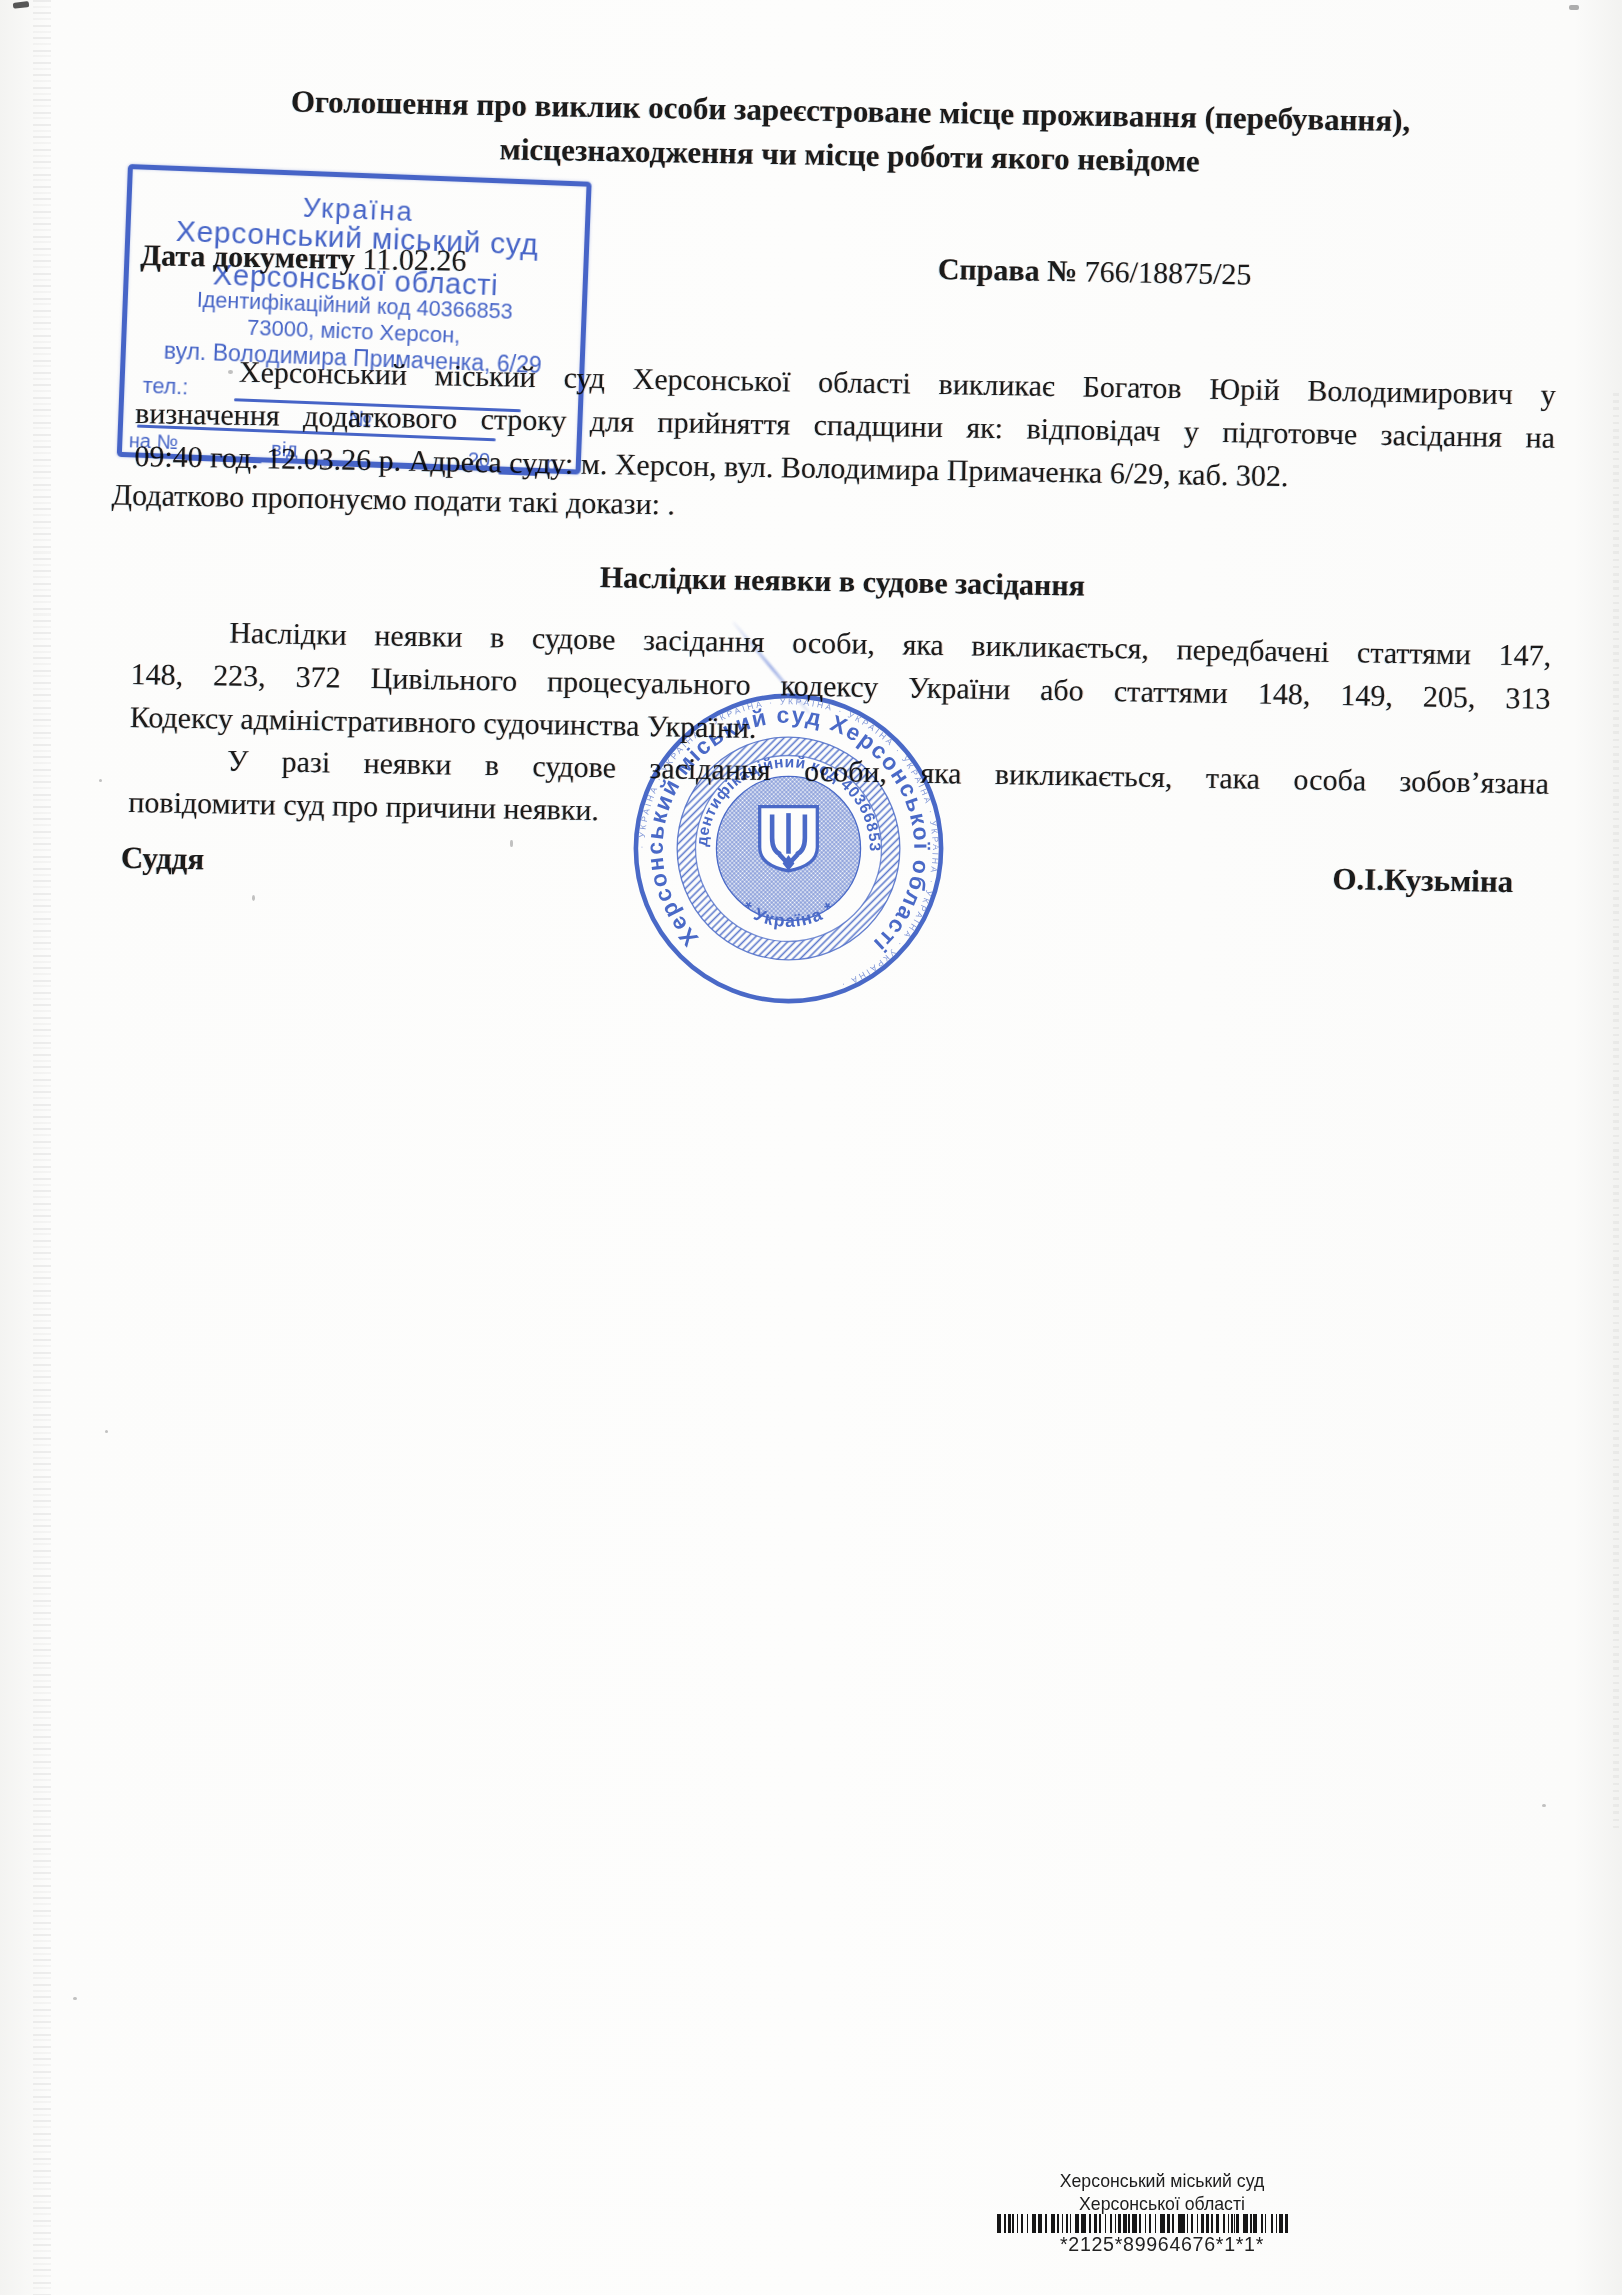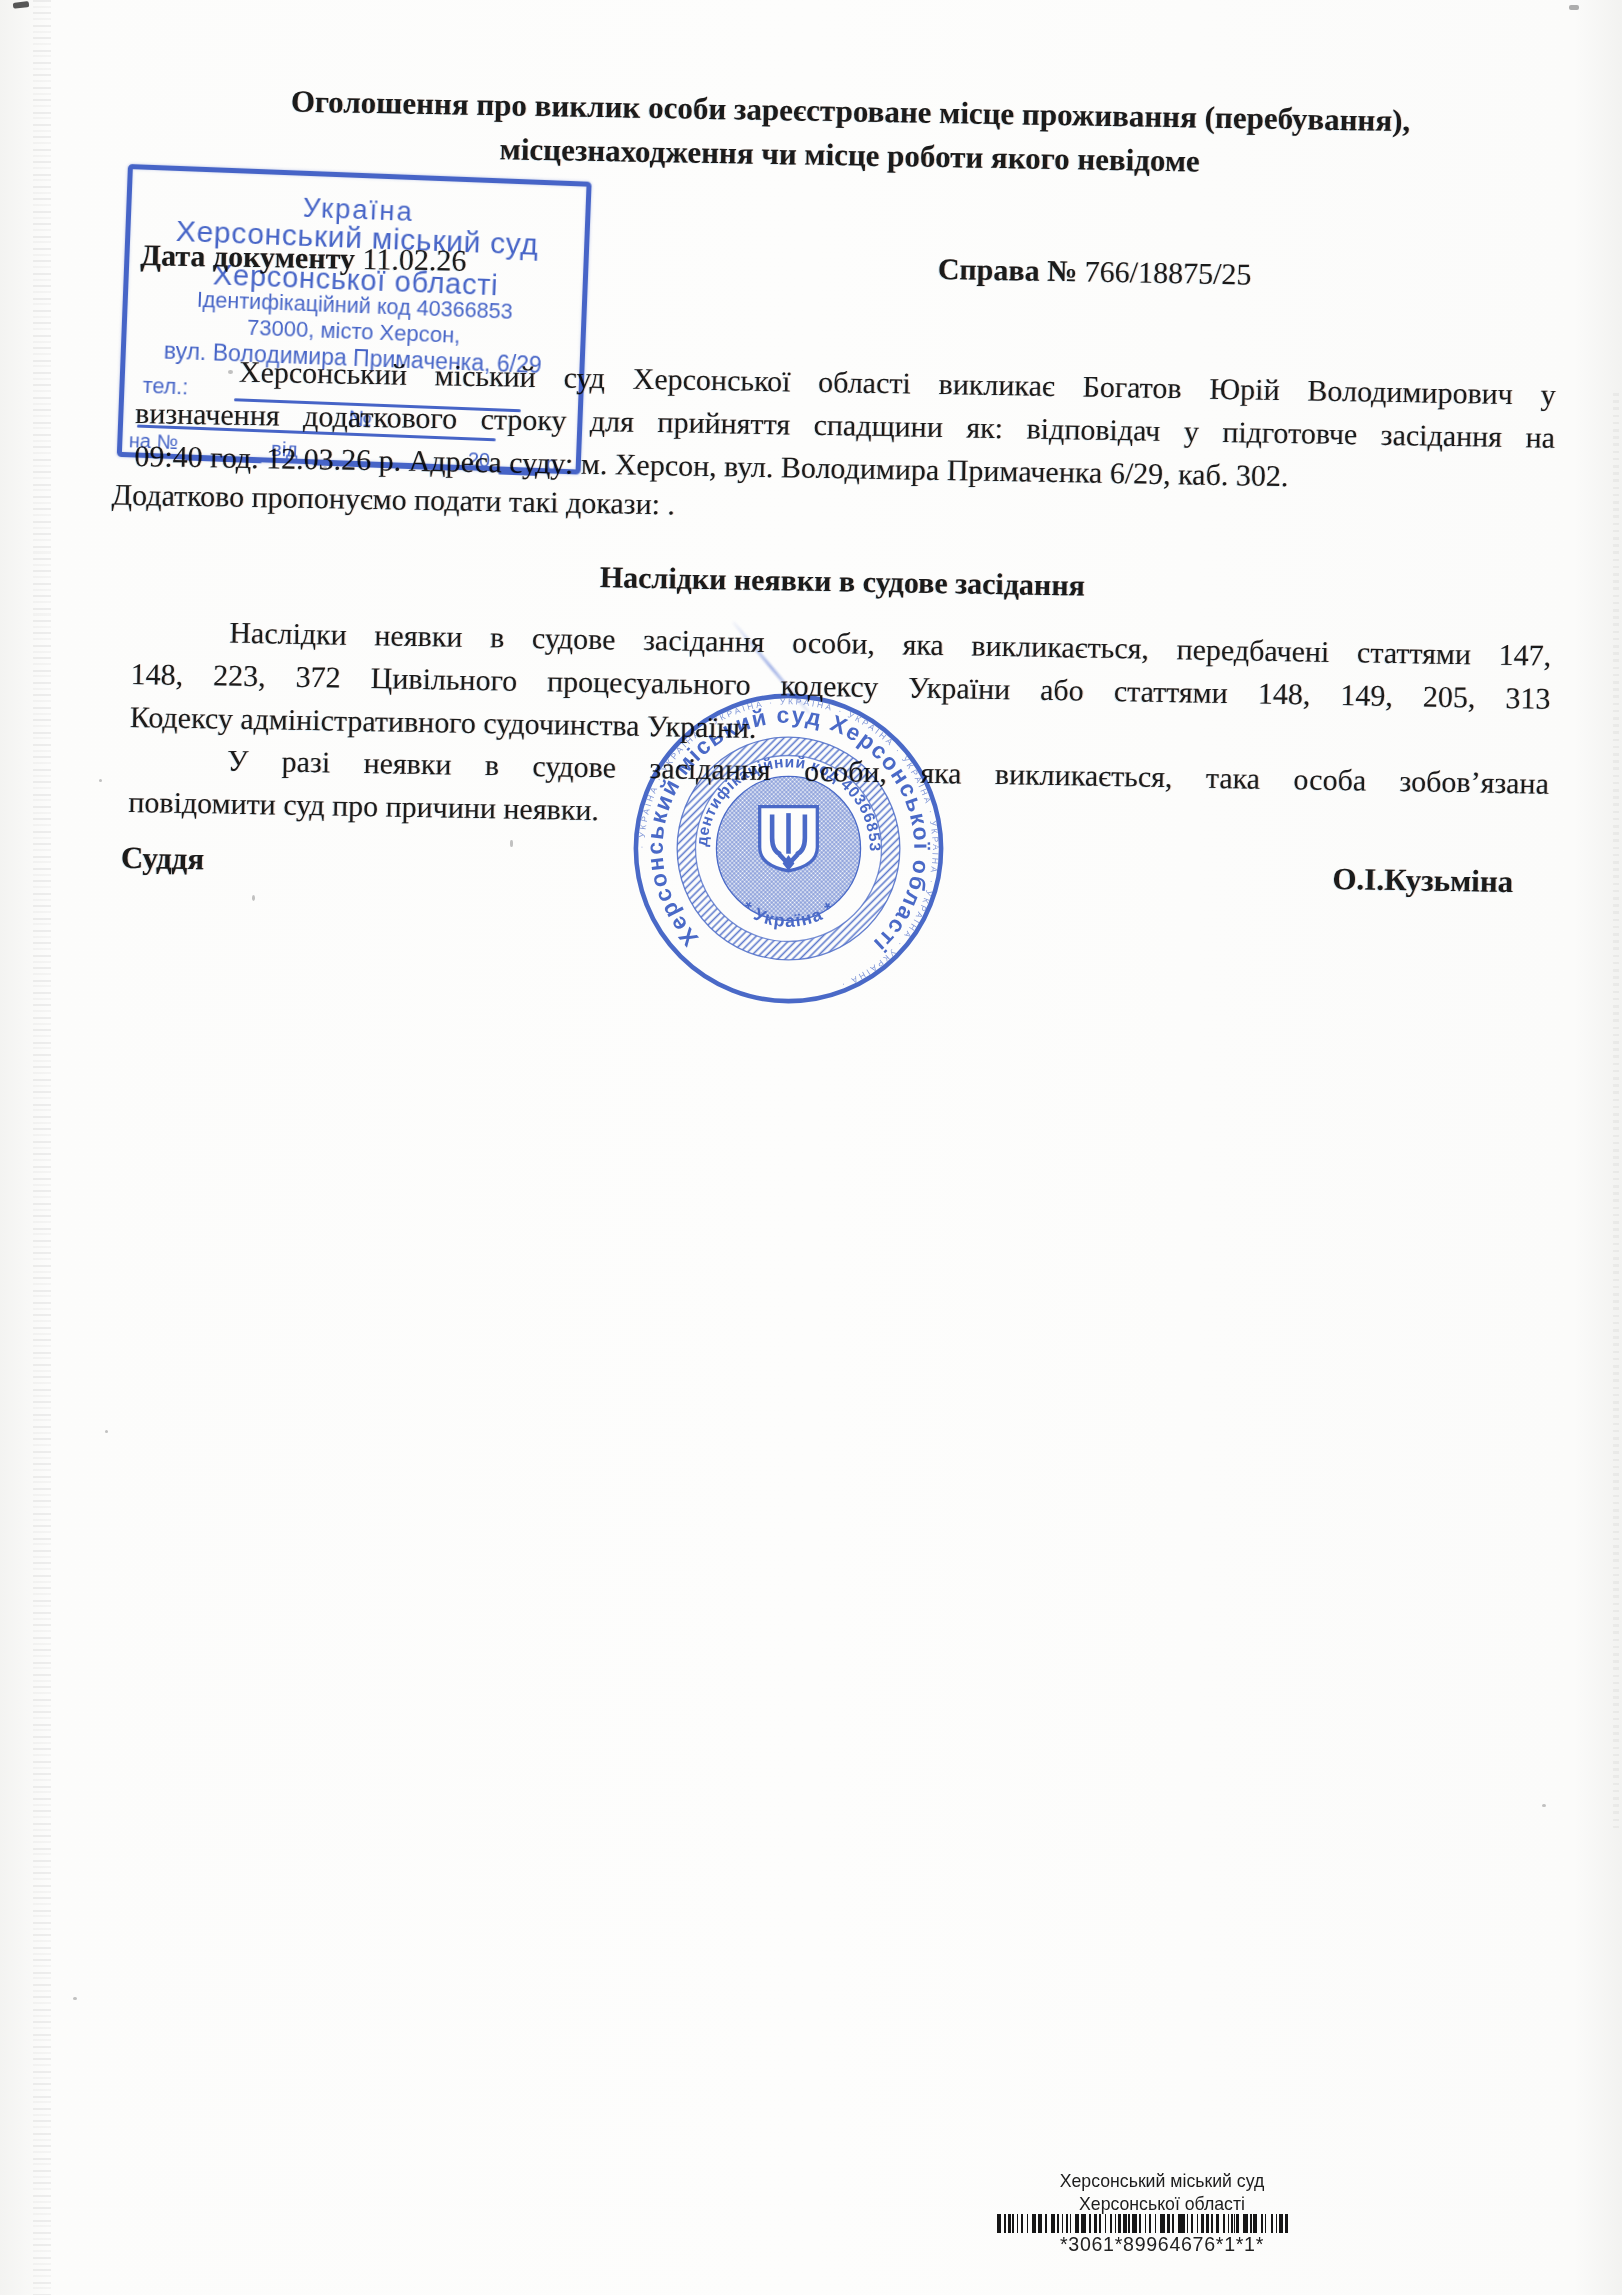--- a/index.html
+++ b/index.html
@@ -290,16 +290,16 @@
       <i style="left:246px;width:4.6px"></i>
       <i style="left:253px;width:2px"></i>
       <i style="left:256px;width:3.9px"></i>
       <i style="left:264px;width:2px"></i>
       <i style="left:268px;width:1.3px"></i>
       <i style="left:274px;width:2px"></i>
       <i style="left:279px;width:1.3px"></i>
       <i style="left:282px;width:3.9px"></i>
       <i style="left:288px;width:3.3px"></i>
     </div>
-  <div class="barcode-caption">*3061*89964676*1*1*</div>
+  <div class="barcode-caption">*2125*89964676*1*1*</div>
 
 </div>
 
 
 </body></html>

